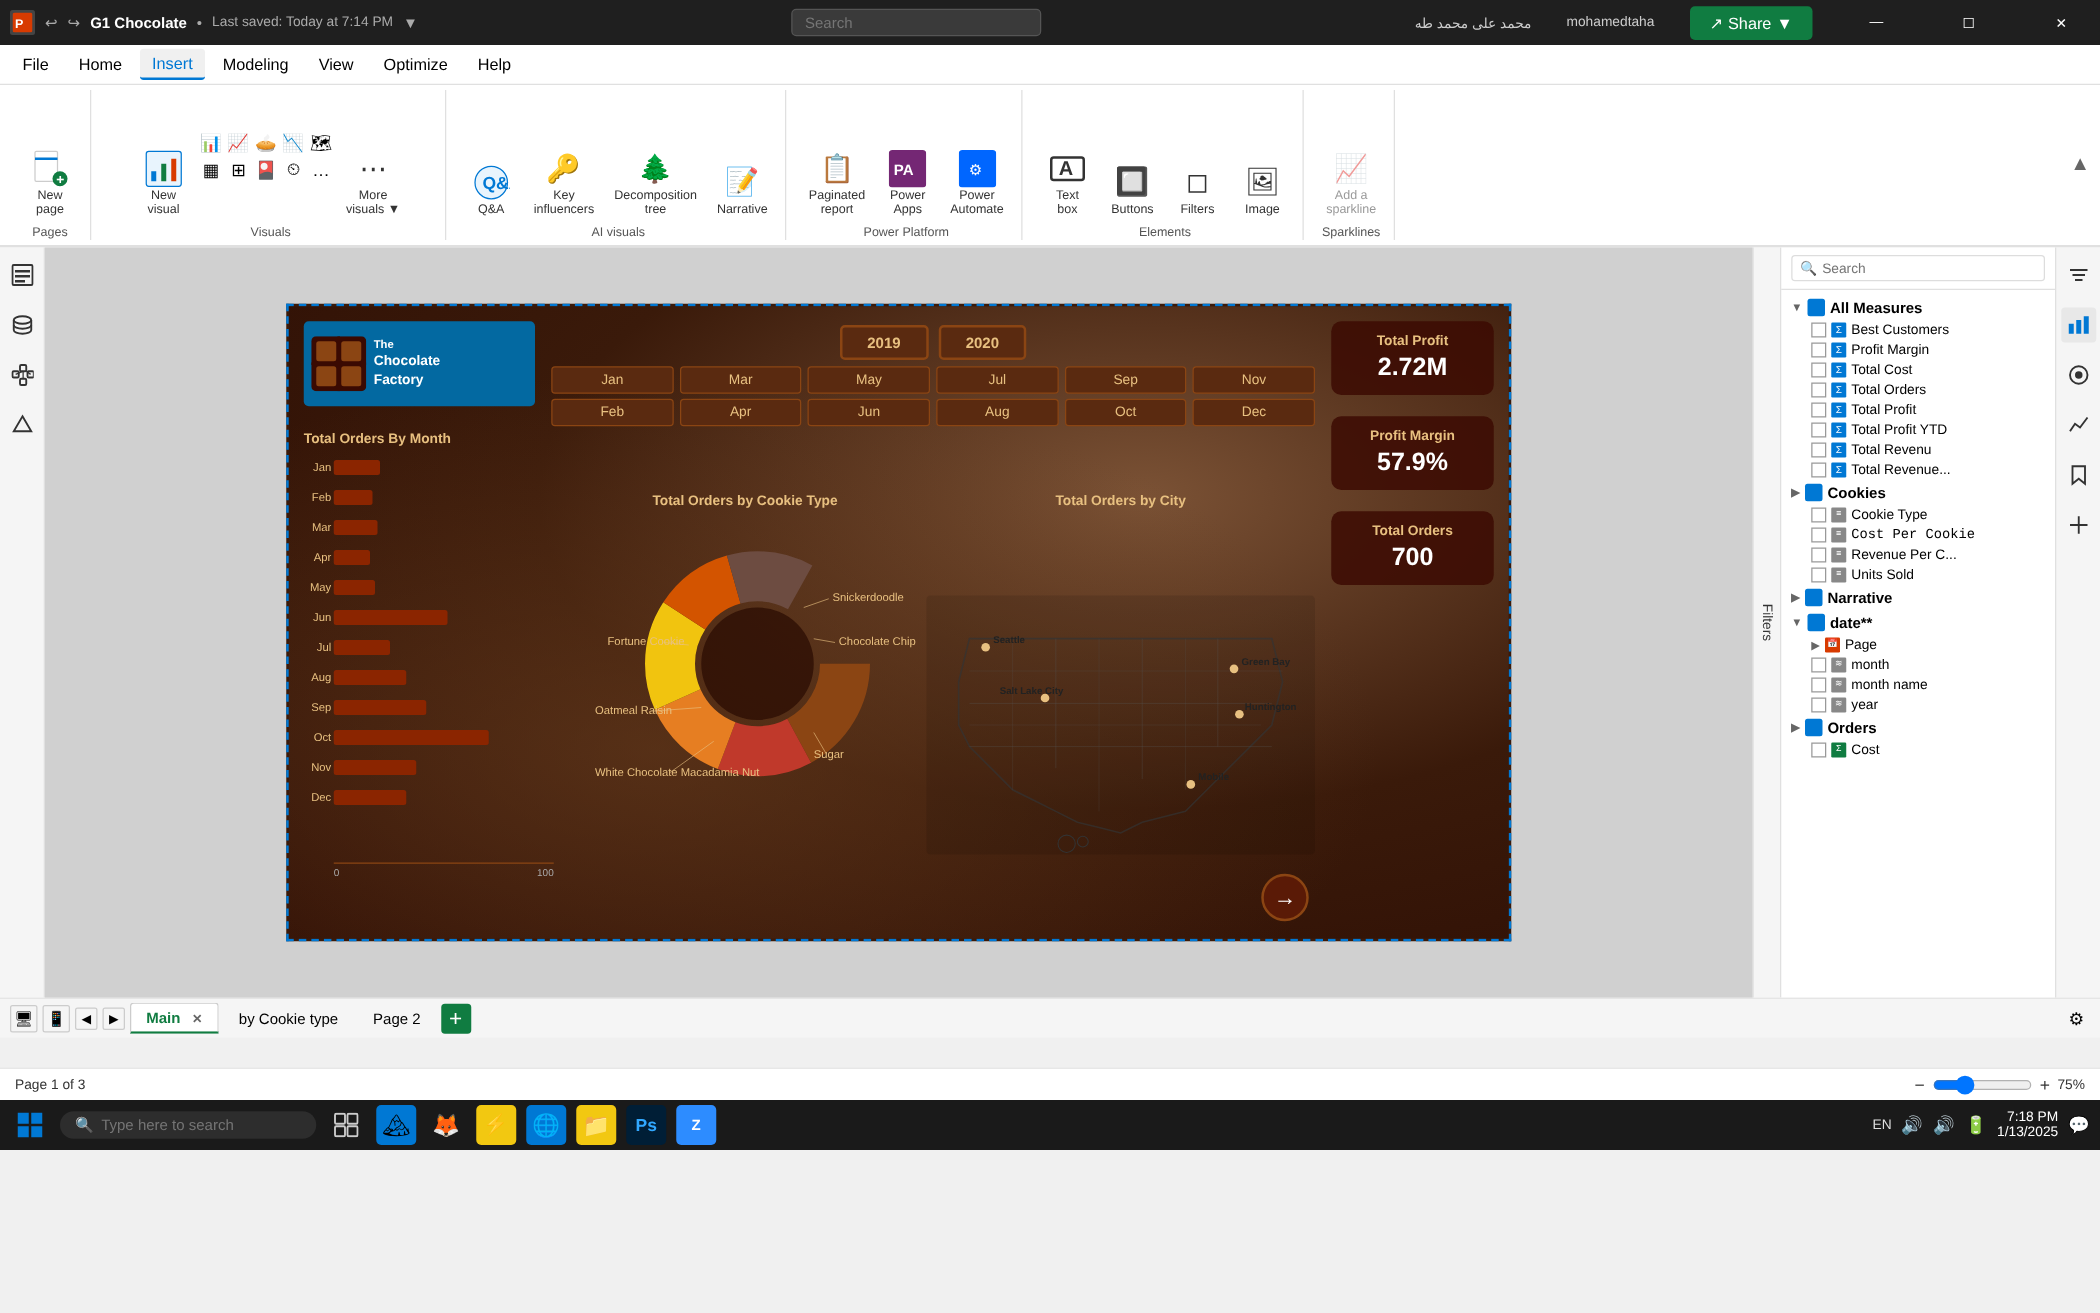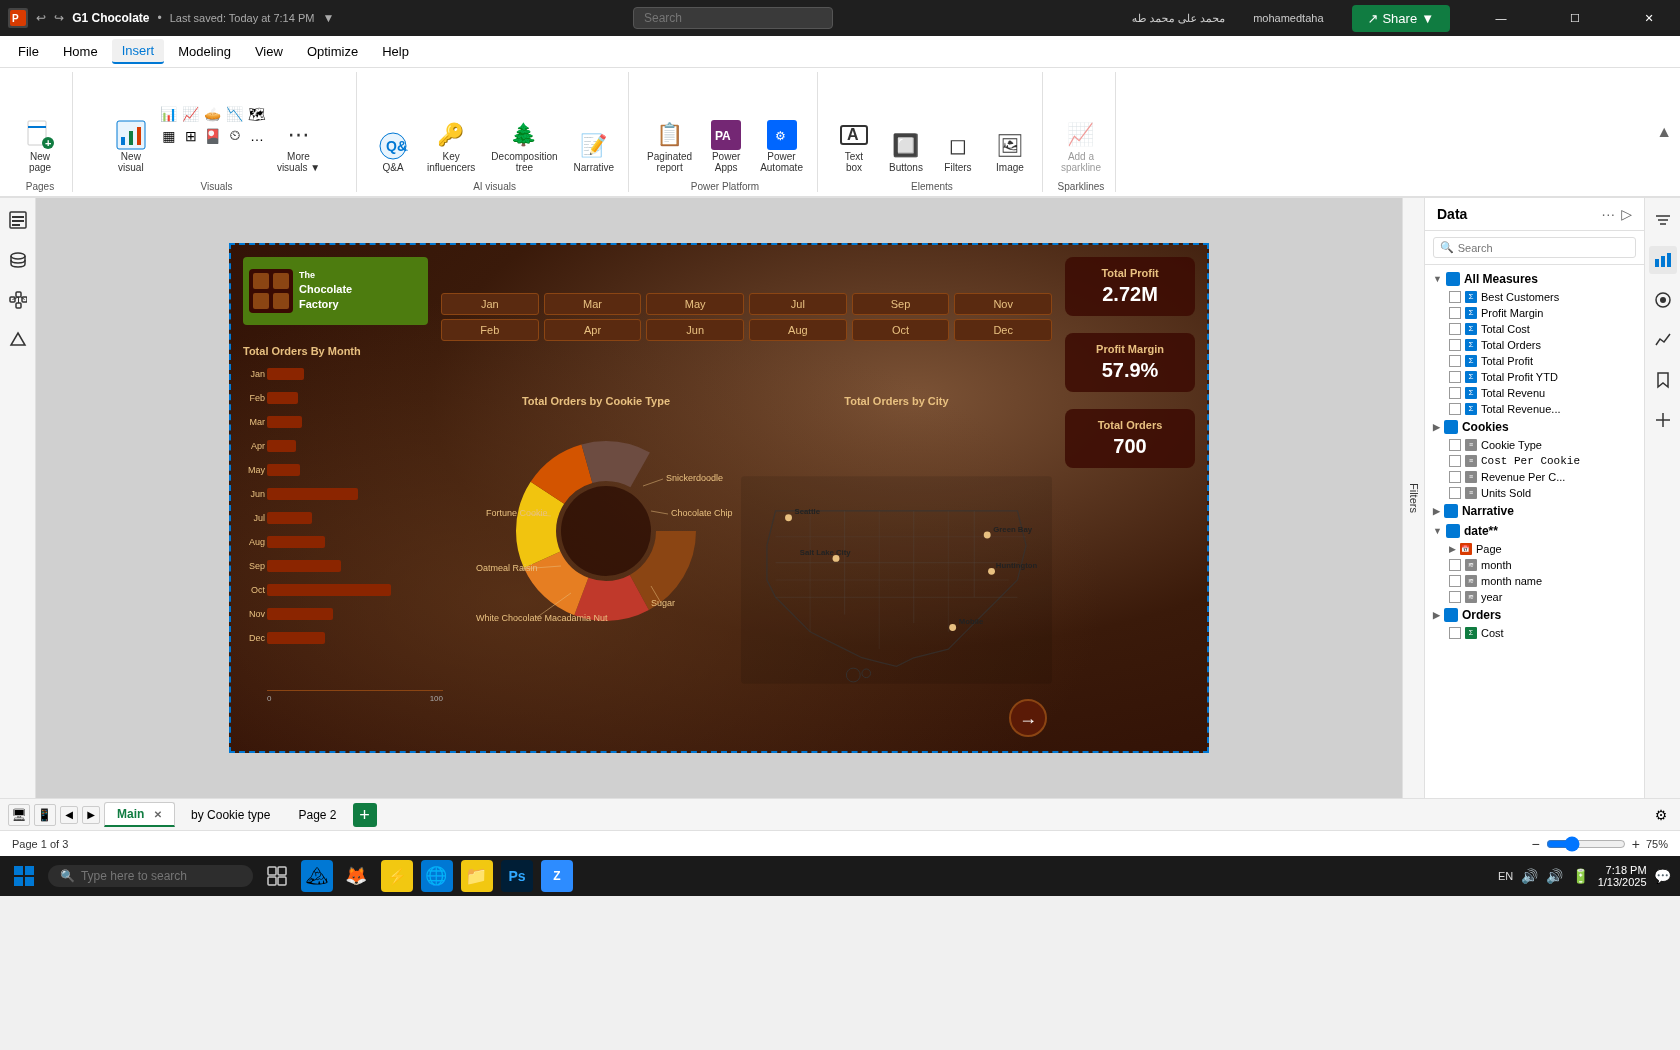--- a/index.html
+++ b/index.html
@@ -44,21 +44,21 @@
     #canvas-area { flex: 1; background: #d0d0d0; position: relative; overflow: hidden; display: flex; align-items: center; justify-content: center; }
     #canvas { width: 1000px; height: 520px; position: relative; background: #3a1a0a; overflow: hidden; border: 1px solid #ccc; }
 
     
     #filters-tab { width: 20px; background: #f5f5f5; display: flex; align-items: center; justify-content: center; border-left: 1px solid #e0e0e0; cursor: pointer; writing-mode: vertical-rl; font-size: 11px; color: #333; padding: 8px 0; }
 
     
     #data-panel { width: 220px; background: #fff; border-left: 1px solid #e0e0e0; display: flex; flex-direction: column; }
 
     
-    #statusbar { height: 32px; background: #fff; border-top: 1px solid #e0e0e0; display: flex; align-items: center; justify-content: space-between; padding: 0 12px; font-size: 11px; color: #333; }
+    #statusbar { height: 32px; background: #fff; border-top: 1px solid #e0e0e0; display: flex; align-items: center; justify-content: space-between; padding: 0 12px; font-size: 11px; color: #333; margin-top: 24px; }
 
     
     #pagetabs { height: 32px; background: #f5f5f5; border-top: 1px solid #e0e0e0; display: flex; align-items: center; padding: 0 8px; gap: 4px; }
 
     
     #taskbar { height: 40px; background: #1f1f1f; display: flex; align-items: center; padding: 0 8px; gap: 8px; }
   </style>
 </head>
 <body>
 
@@ -295,21 +295,21 @@
         </svg>
     </div>
   </div>
 
   <div id="canvas-area" style="flex:1;background:#d0d0d0;position:relative;overflow:hidden;display:flex;align-items:center;justify-content:center;">
     <div id="canvas" style="width:980px;height:510px;position:relative;overflow:hidden;background:#3a1a0a;border:2px dashed #0078d4;">
 
       <div style="position:absolute;inset:0;background:radial-gradient(ellipse at 70% 30%, #8b6040 0%, #3a1a0a 50%, #2a0a02 100%);opacity:0.8;"></div>
       <div style="position:absolute;inset:0;background:radial-gradient(ellipse at 30% 70%, #6b4020 0%, transparent 60%);opacity:0.6;"></div>
 
-      <div style="position:absolute;top:12px;left:12px;width:185px;height:68px;background:#4d7c0f;border-radius:4px;display:flex;align-items:center;padding:6px;gap:6px;z-index:2;">
+      <div style="position:absolute;top:12px;left:12px;width:185px;height:68px;background:#0369a1;border-radius:4px;display:flex;align-items:center;padding:6px;gap:6px;z-index:2;">
         <svg width="44" height="44" viewBox="0 0 44 44">
           <rect width="44" height="44" fill="#3a0a02" rx="4"></rect>
           <rect x="4" y="4" width="16" height="16" fill="#8b4513" rx="2"></rect>
           <rect x="24" y="4" width="16" height="16" fill="#8b4513" rx="2"></rect>
           <rect x="4" y="24" width="16" height="16" fill="#8b4513" rx="2"></rect>
           <rect x="24" y="24" width="16" height="16" fill="#8b4513" rx="2"></rect>
           <line x1="22" y1="0" x2="22" y2="44" stroke="#3a0a02" stroke-width="2"></line>
           <line x1="0" y1="22" x2="44" y2="22" stroke="#3a0a02" stroke-width="2"></line>
         </svg>
         <div style="color:#fff;font-size:11px;font-weight:bold;line-height:1.4;">
@@ -325,20 +325,24 @@
       </div>
       <div style="position:absolute;top:88px;right:12px;width:130px;background:rgba(60,10,2,0.85);border-radius:8px;padding:10px;text-align:center;z-index:2;">
         <div style="color:#e8c080;font-size:11px;font-weight:bold;">Profit Margin</div>
         <div style="color:#fff;font-size:20px;font-weight:bold;margin-top:4px;">57.9%</div>
       </div>
       <div style="position:absolute;top:164px;right:12px;width:130px;background:rgba(60,10,2,0.85);border-radius:8px;padding:10px;text-align:center;z-index:2;">
         <div style="color:#e8c080;font-size:11px;font-weight:bold;">Total Orders</div>
         <div style="color:#fff;font-size:20px;font-weight:bold;margin-top:4px;">700</div>
       </div>
 
+      <div style="position:absolute;top:15px;left:210px;right:155px;display:flex;justify-content:center;align-items:center;gap:8px;z-index:2;">
+        <div style="background:#5a2a10;color:#e8c080;border:2px solid #8b4513;border-radius:4px;padding:5px 20px;font-size:12px;font-weight:bold;cursor:pointer;">2019</div>
+        <div style="background:#5a2a10;color:#e8c080;border:2px solid #8b4513;border-radius:4px;padding:5px 20px;font-size:12px;font-weight:bold;cursor:pointer;">2020</div>
+      </div>
 
       <div style="position:absolute;top:48px;left:210px;right:155px;z-index:2;">
         <div style="display:flex;gap:5px;margin-bottom:4px;">
           <div style="background:#5a2a10;color:#e8c080;border:1px solid #8b4513;border-radius:3px;padding:4px 0;font-size:11px;text-align:center;flex:1;cursor:pointer;">Jan</div>
           <div style="background:#5a2a10;color:#e8c080;border:1px solid #8b4513;border-radius:3px;padding:4px 0;font-size:11px;text-align:center;flex:1;cursor:pointer;">Mar</div>
           <div style="background:#5a2a10;color:#e8c080;border:1px solid #8b4513;border-radius:3px;padding:4px 0;font-size:11px;text-align:center;flex:1;cursor:pointer;">May</div>
           <div style="background:#5a2a10;color:#e8c080;border:1px solid #8b4513;border-radius:3px;padding:4px 0;font-size:11px;text-align:center;flex:1;cursor:pointer;">Jul</div>
           <div style="background:#5a2a10;color:#e8c080;border:1px solid #8b4513;border-radius:3px;padding:4px 0;font-size:11px;text-align:center;flex:1;cursor:pointer;">Sep</div>
           <div style="background:#5a2a10;color:#e8c080;border:1px solid #8b4513;border-radius:3px;padding:4px 0;font-size:11px;text-align:center;flex:1;cursor:pointer;">Nov</div>
         </div>
@@ -487,27 +491,20 @@
         <span style="color:#fff;font-size:18px;">→</span>
       </div>
     </div>
   </div>
 
   <div id="filters-tab" style="width:22px;background:#f5f5f5;display:flex;align-items:center;justify-content:center;border-left:1px solid #e0e0e0;cursor:pointer;writing-mode:vertical-rl;font-size:11px;color:#333;padding:8px 0;">
     <span>Filters</span>
   </div>
 
   <div id="data-panel" style="width:220px;background:#fff;border-left:1px solid #e0e0e0;display:flex;flex-direction:column;">
-    <div style="display:flex;align-items:center;justify-content:space-between;padding:8px 12px;border-bottom:1px solid #e0e0e0;">
-      <span style="font-size:14px;font-weight:600;">Data</span>
-      <div style="display:flex;gap:6px;">
-        <span style="cursor:pointer;color:#666;font-size:14px">···</span>
-        <span style="cursor:pointer;color:#666;font-size:14px">▷</span>
-      </div>
-    </div>
     <div style="padding:6px 8px;border-bottom:1px solid #e0e0e0;">
       <div style="display:flex;align-items:center;border:1px solid #ddd;border-radius:3px;padding:3px 6px;gap:4px;">
         <span style="color:#666;font-size:11px;">🔍</span>
         <input type="text" style="border: none; outline: none; font-size: 11px; width: 100%;" placeholder="Search">
       </div>
     </div>
     <div style="flex:1;overflow-y:auto;padding:4px 0;">
 
       <div>
         <div style="display:flex;align-items:center;gap:4px;padding:3px 8px;font-size:12px;font-weight:600;cursor:pointer;">

